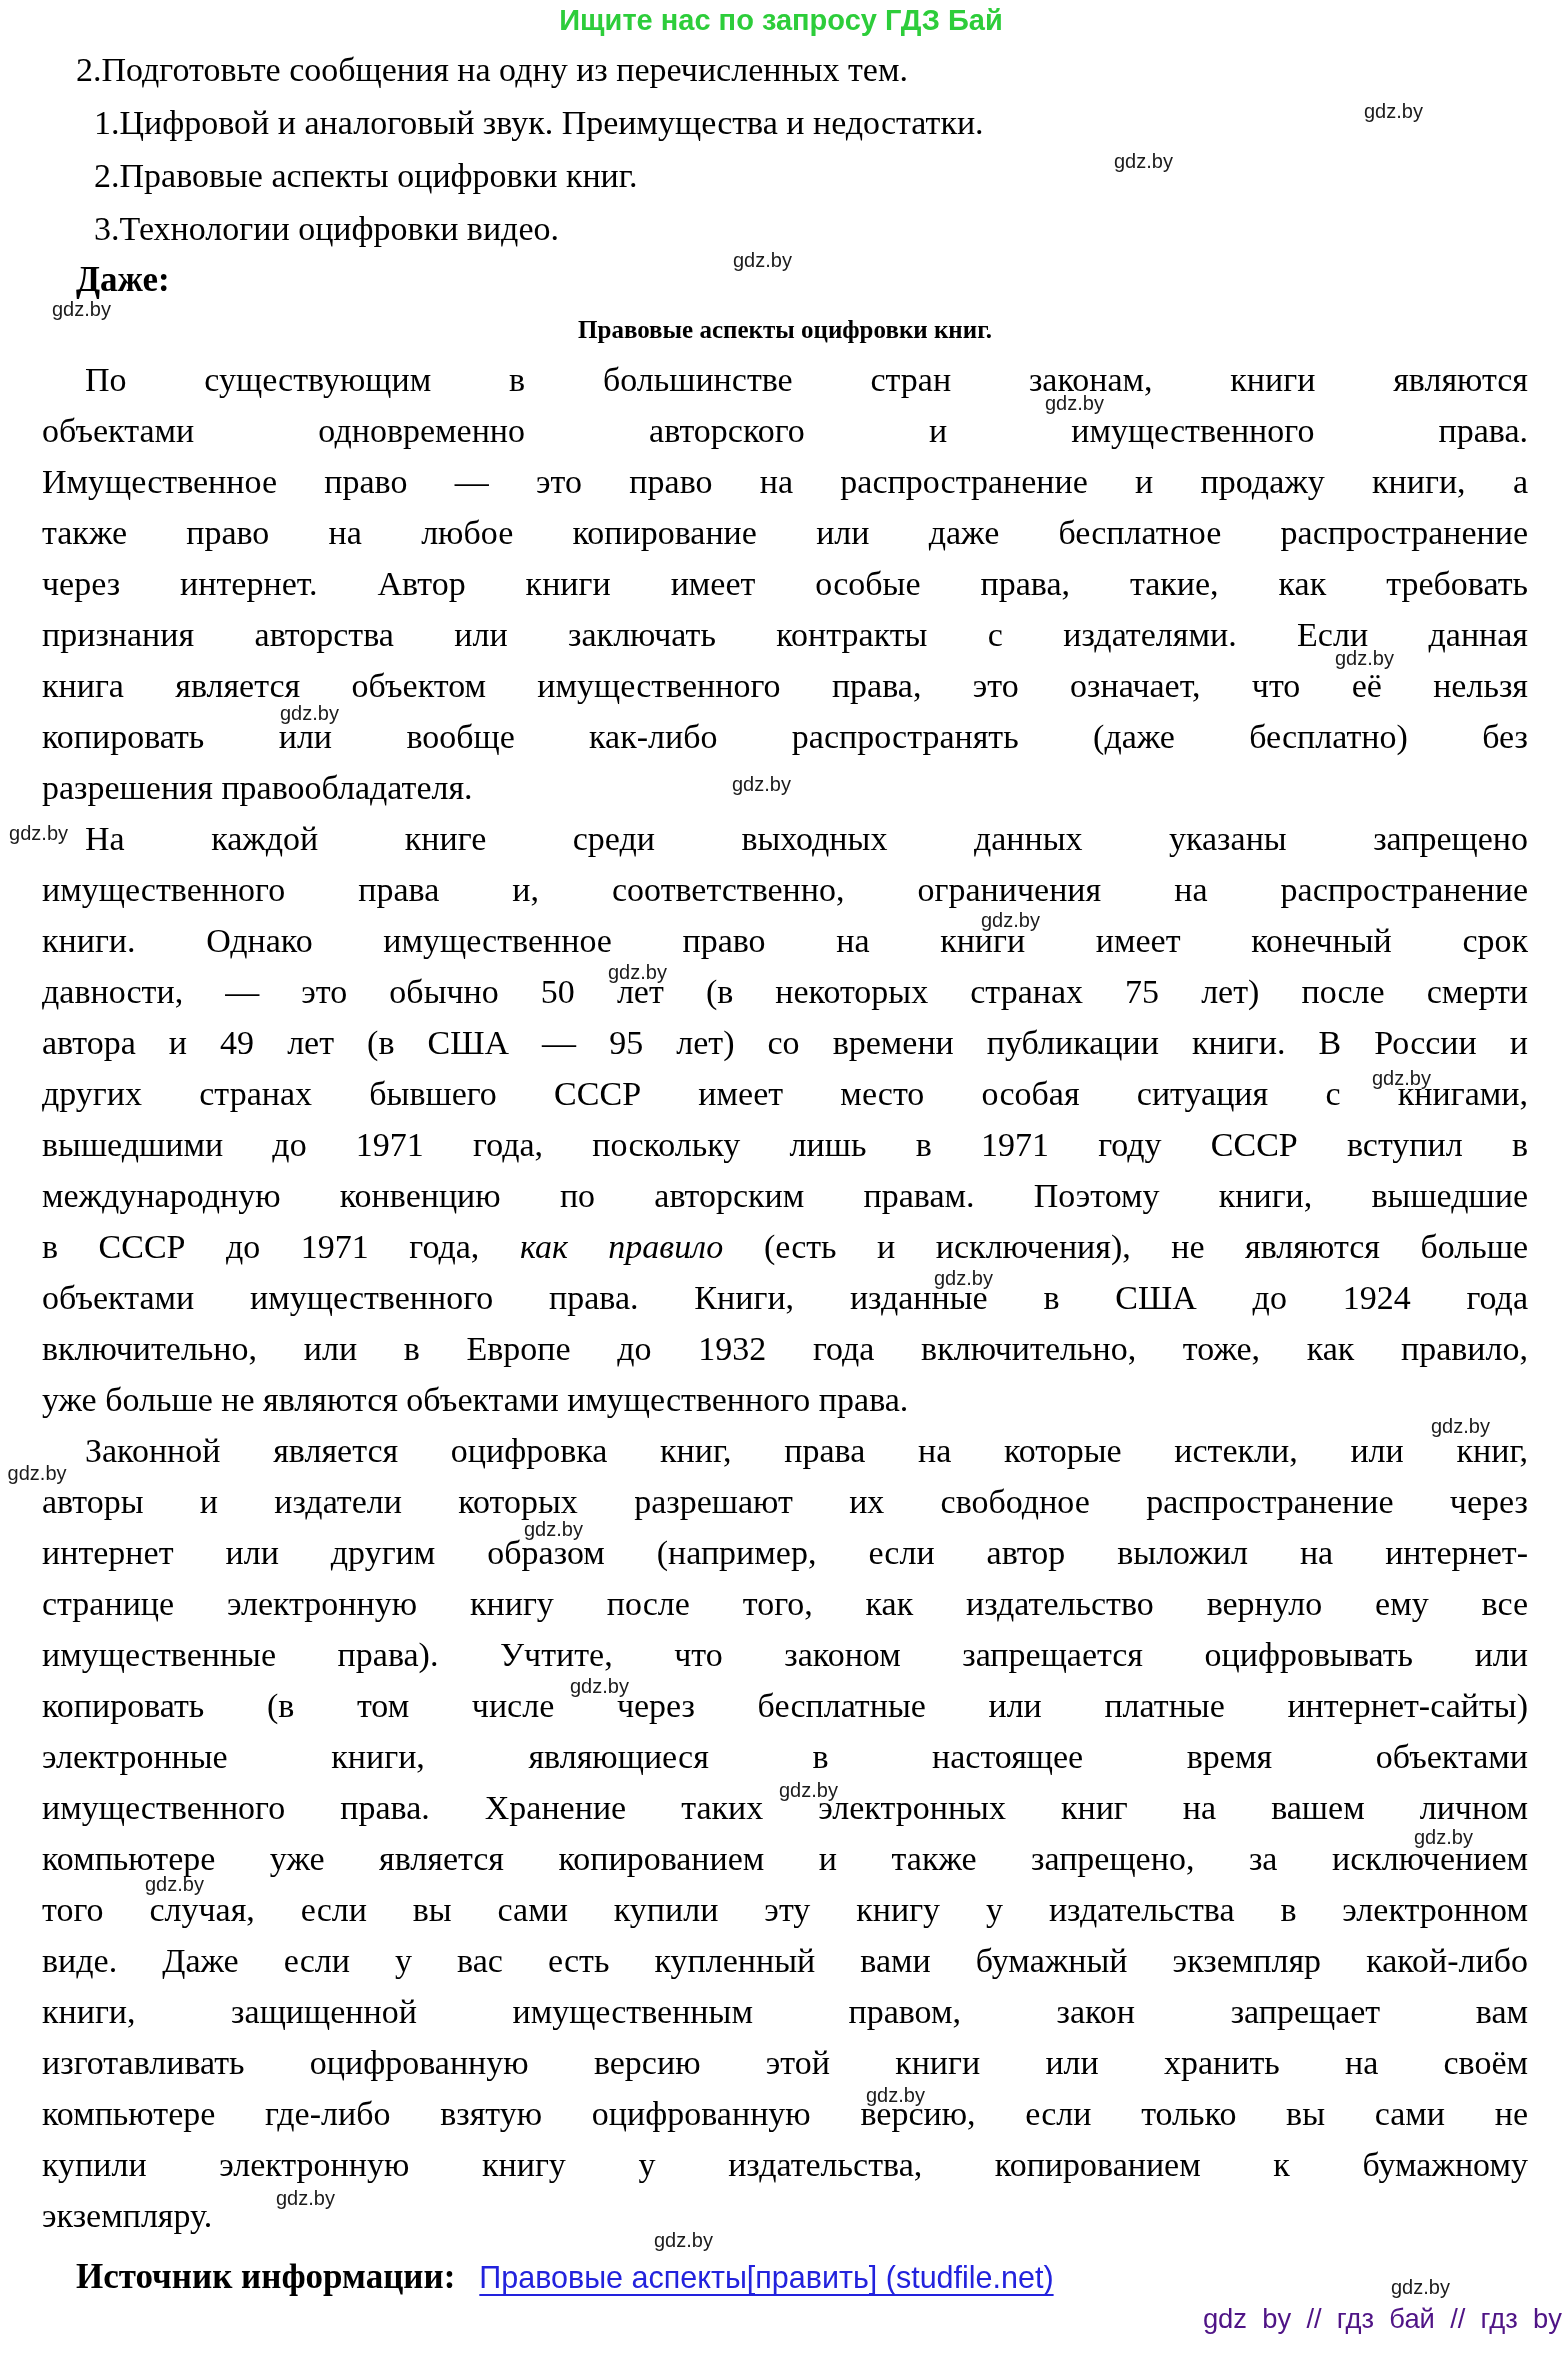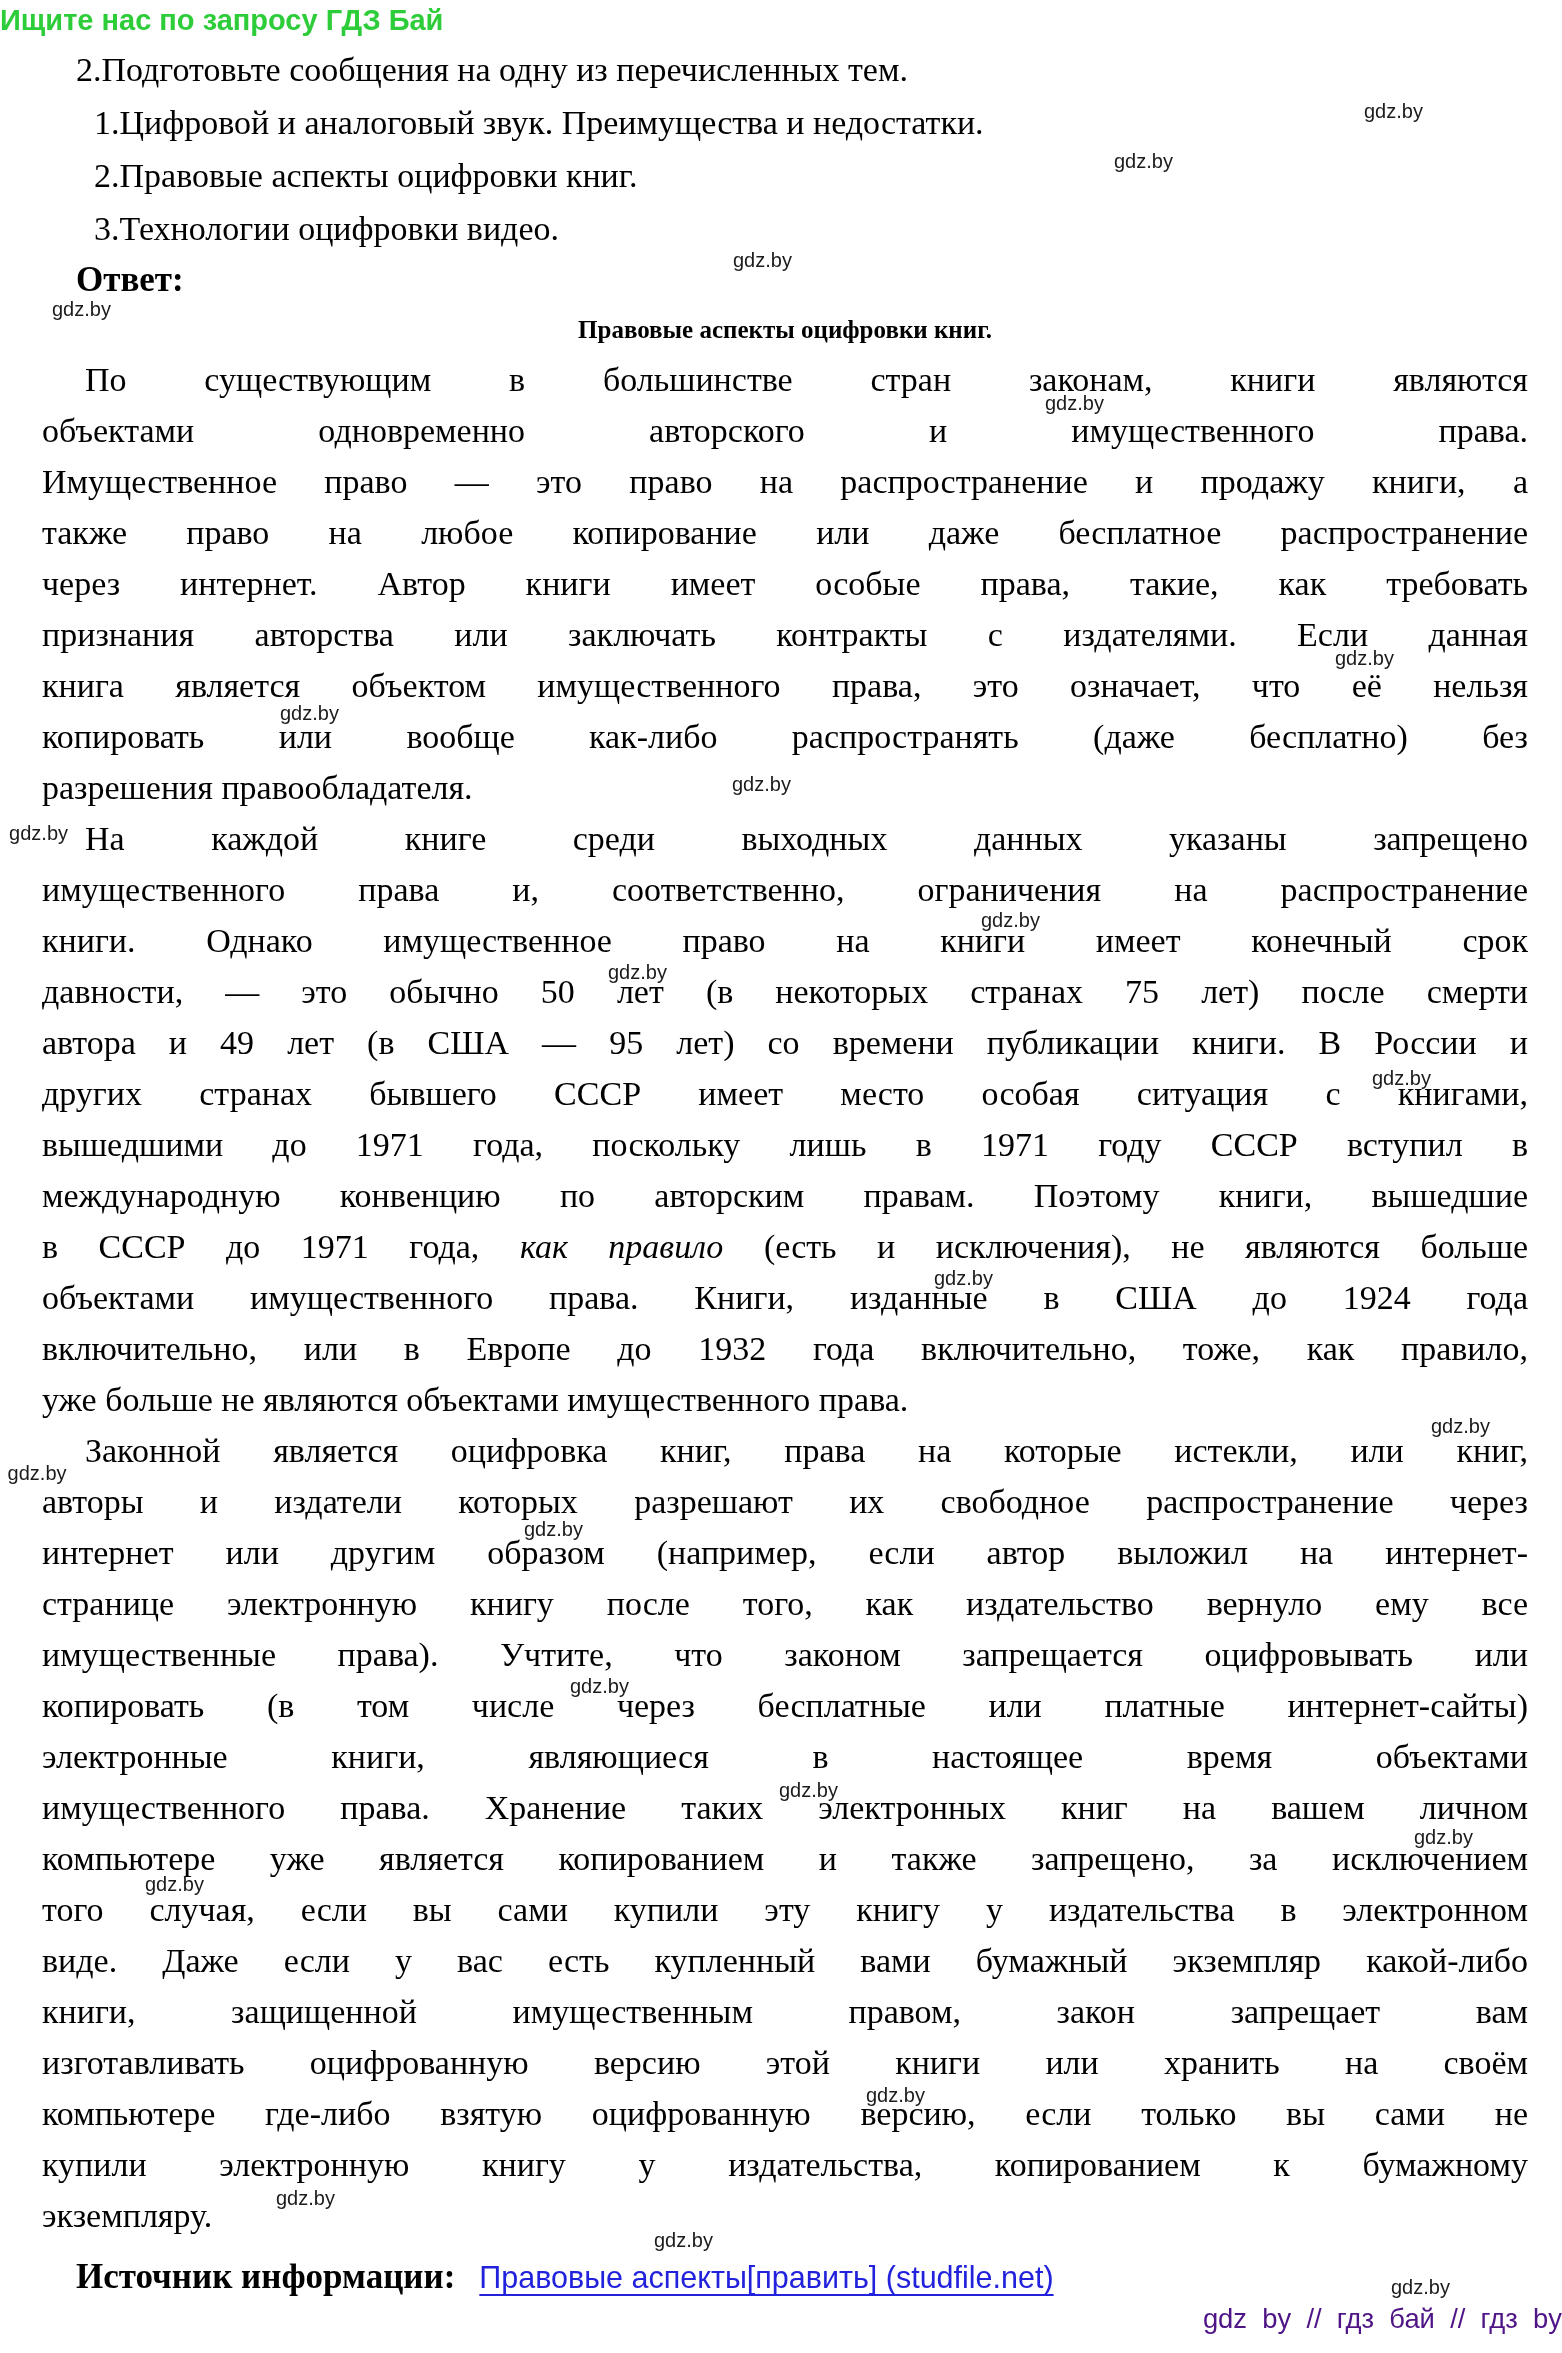--- a/index.html
+++ b/index.html
@@ -15,21 +15,21 @@
     height:2354px;
     background:#ffffff;
     overflow:hidden;
     font-family:"Liberation Serif", serif;
     color:#000;
   }
   .banner{
     position:absolute;
     top:0; left:0;
     width:100%;
-    text-align:left;
+    text-align:center;
     font-family:"Liberation Sans", sans-serif;
     font-weight:600;
     font-size:29px;
     line-height:40px;
     color:var(--banner-green);
   }
   .content{
     position:absolute;
     left:42px;
     top:43px;
@@ -83,21 +83,21 @@
 <div class="page">
 
   <div class="banner">Ищите нас по запросу ГДЗ Бай</div>
 
   <div class="content">
     <div class="task-intro">2.Подготовьте сообщения на одну из перечисленных тем.</div>
     <div class="task-item">1.Цифровой и аналоговый звук. Преимущества и недостатки.</div>
     <div class="task-item">2.Правовые аспекты оцифровки книг.</div>
     <div class="task-item">3.Технологии оцифровки видео.</div>
 
-    <div class="answer-label">Ответ:</div>
+    <div class="answer-label">Даже:</div>
     <div class="answer-title">Правовые аспекты оцифровки книг.</div>
 
     <div id="paragraphs">
         <div>
           <div class="tline first"><span>По существующим в большинстве стран законам, книги являются</span></div>
           <div class="tline"><span>объектами одновременно авторского и имущественного права.</span></div>
           <div class="tline"><span>Имущественное право — это право на распространение и продажу книги, а</span></div>
           <div class="tline"><span>также право на любое копирование или даже бесплатное распространение</span></div>
           <div class="tline"><span>через интернет. Автор книги имеет особые права, такие, как требовать</span></div>
           <div class="tline"><span>признания авторства или заключать контракты с издателями. Если данная</span></div>

